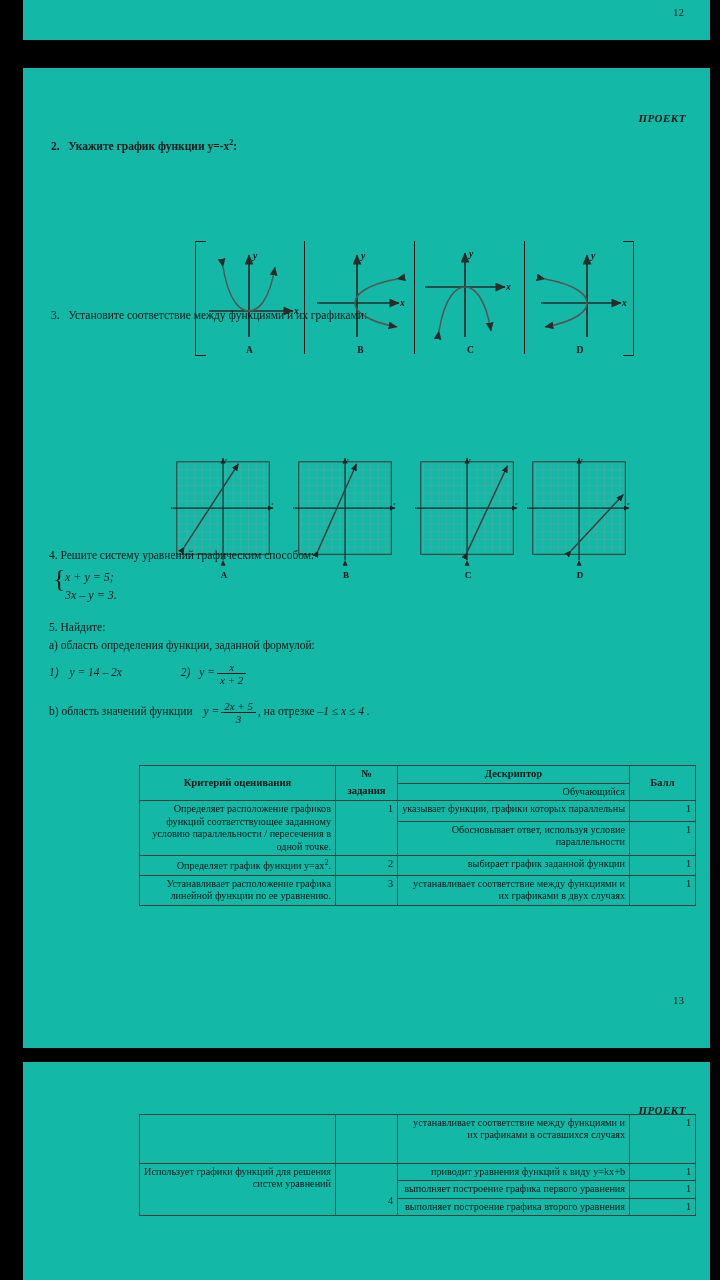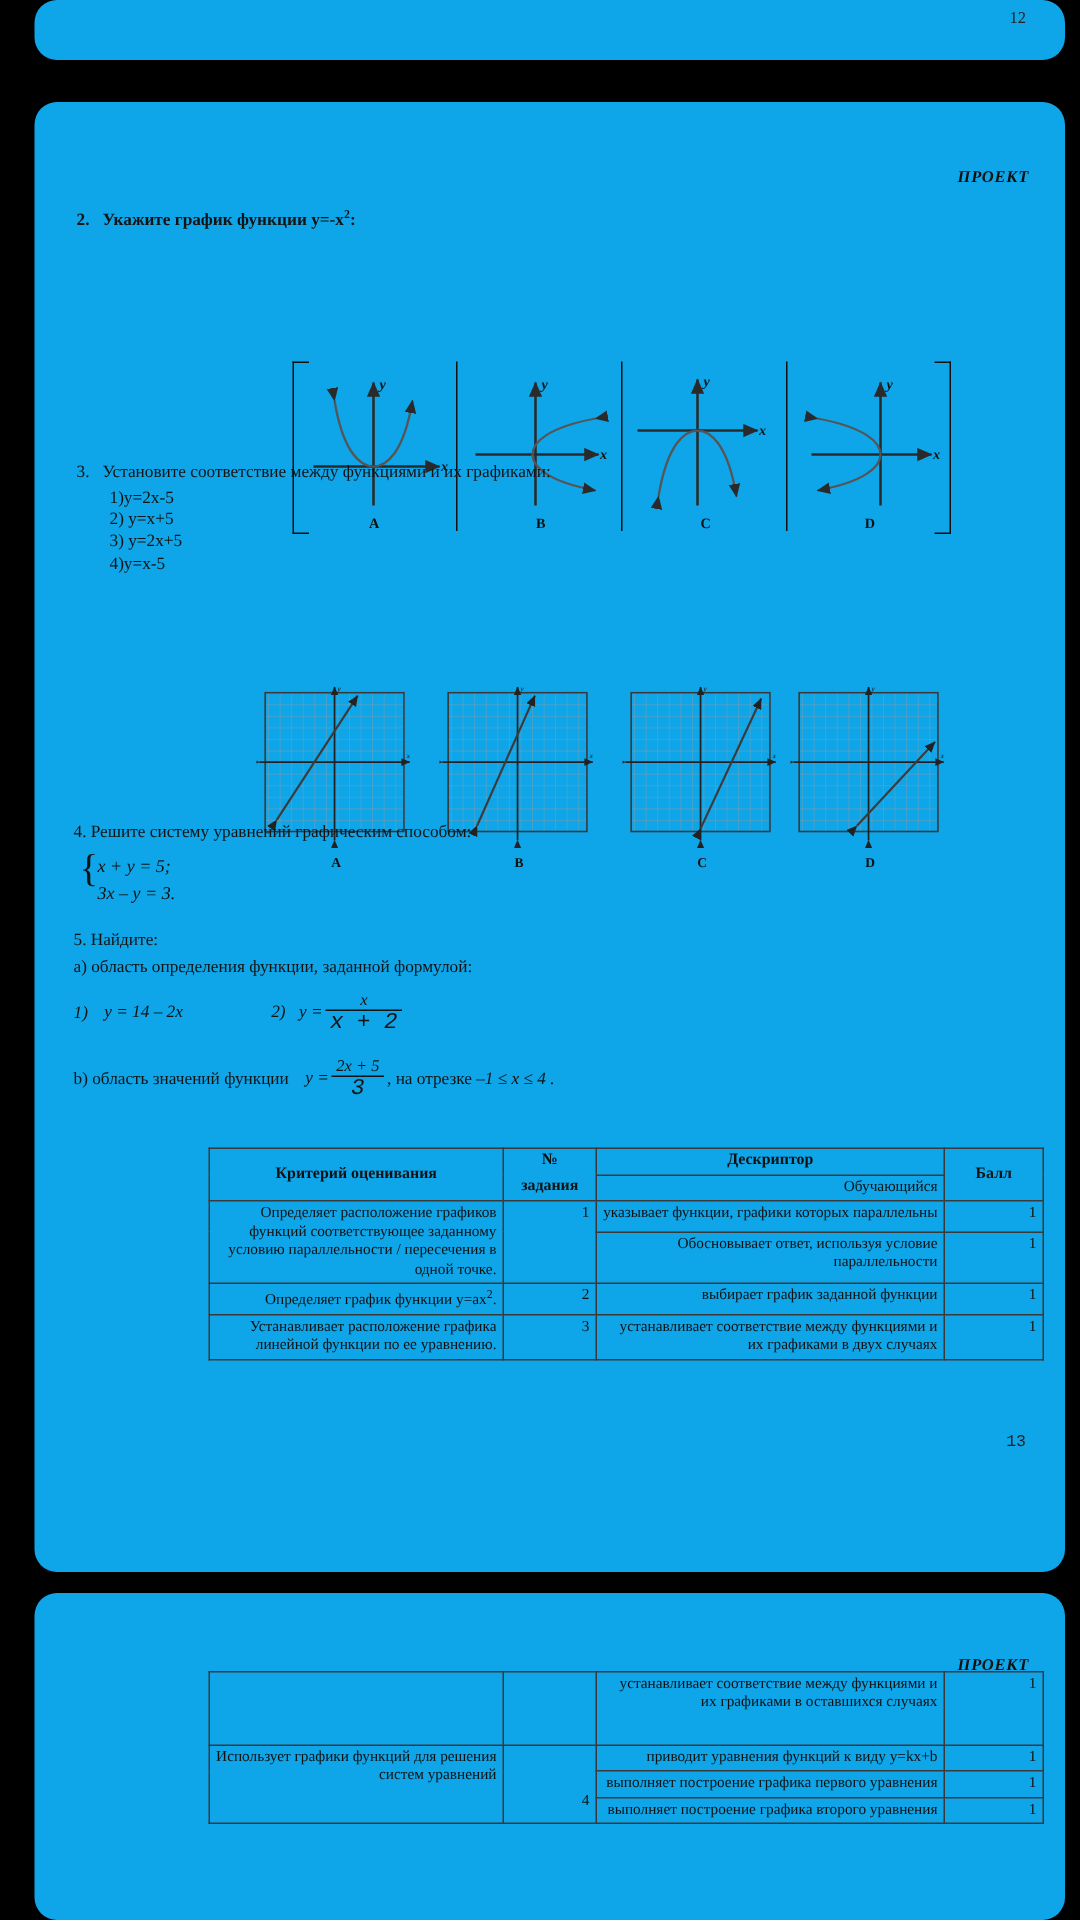--- a/index.html
+++ b/index.html
@@ -7,23 +7,22 @@
     width:720px;height:1280px;
     background:#000;
     font-family:"Liberation Serif", serif;
     overflow:hidden;
     position:relative;
   }
   .page{
     position:absolute;
     left:23px;
     width:687px;
-    background:#0ea5e9;
+    background:#14b8a6;
     box-sizing:border-box;
-    border-radius:15px;
   }
   #page-top{ top:0; height:40px; }
   #page-one{ top:68px; height:980px; }
   #page-two{ top:1062px; height:218px; }
 
   .pagenum{
     position:absolute;
     right:26px;
     font-size:11px;
     color:#222;
@@ -117,21 +116,21 @@
 
   .frac{
     display:inline-block;
     vertical-align:middle;
     text-align:center;
     font-style:italic;
     line-height:1.1;
     margin:0 2px;
   }
   .frac .num{ display:block; padding:0 3px; font-size:11px;}
-  .frac .den{ display:block; border-top:1px solid #111; padding:0 3px; font-size:15px;font-family:Liberation Mono, monospace;}
+  .frac .den{ display:block; border-top:1px solid #111; padding:0 3px; font-size:11px;}
 
   .mrow{ font-style:italic; font-size:11.5px; }
 
   
   table.crit{
     border-collapse:collapse;
     width:556px;
     font-size:10.2px;
     color:#121212;
     table-layout:fixed;
@@ -229,26 +228,20 @@
     <div class="brk" style="left:109px;top:0;width:0;height:113px;border:none;border-left:1.1px solid #111;"></div>
     <div class="brk" style="left:219px;top:0;width:0;height:113px;border:none;border-left:1.1px solid #111;"></div>
     <div class="brk" style="left:329px;top:0;width:0;height:113px;border:none;border-left:1.1px solid #111;"></div>
     <div class="brk" style="left:428px;top:0;width:10px;height:113px;border-left:none;"></div>
   </div>
 
   <div class="task" style="top:240px;">
     <div class="task-head">
       <span class="t-num">3.</span>
       &nbsp;&nbsp;<span>Установите соответствие между функциями и их графиками:</span>
-    </div>
-    <div class="indent-list">
-      <div>1)y=2x-5</div>
-      <div>2) y=x+5</div>
-      <div>3) y=2x+5</div>
-      <div>4)y=x-5</div>
     </div>
   </div>
 
   <div class="fig3">
 
     <div class="g" style="left:0px;">
       <svg width="106" height="112" viewBox="0 0 110 116">
         <defs>
           <pattern id="gridA" width="8" height="8" patternUnits="userSpaceOnUse">
             <path d="M8,0 L0,0 L0,8" fill="none" stroke="#9a9a9a" stroke-width="0.55"></path>
@@ -374,21 +367,21 @@
       <tr>
         <td>Устанавливает расположение графика линейной функции по ее уравнению.</td>
         <td class="ctr">3</td>
         <td>устанавливает соответствие между функциями и их графиками в двух случаях</td>
         <td class="score">1</td>
       </tr>
     </tbody>
       </table>
   </div>
 
-  <div class="pagenum" style="top:888px;font-family:Liberation Mono, monospace;">13</div>
+  <div class="pagenum" style="top:926px;">13</div>
 </div>
 
 <div class="page" id="page-two">
   <div class="proekt" style="top:42px;">ПРОЕКТ</div>
 
   <div class="tbl-wrap" style="top:52px;">
     <table class="crit">
       <colgroup>
         <col style="width:196px">
           <col style="width:62px">

